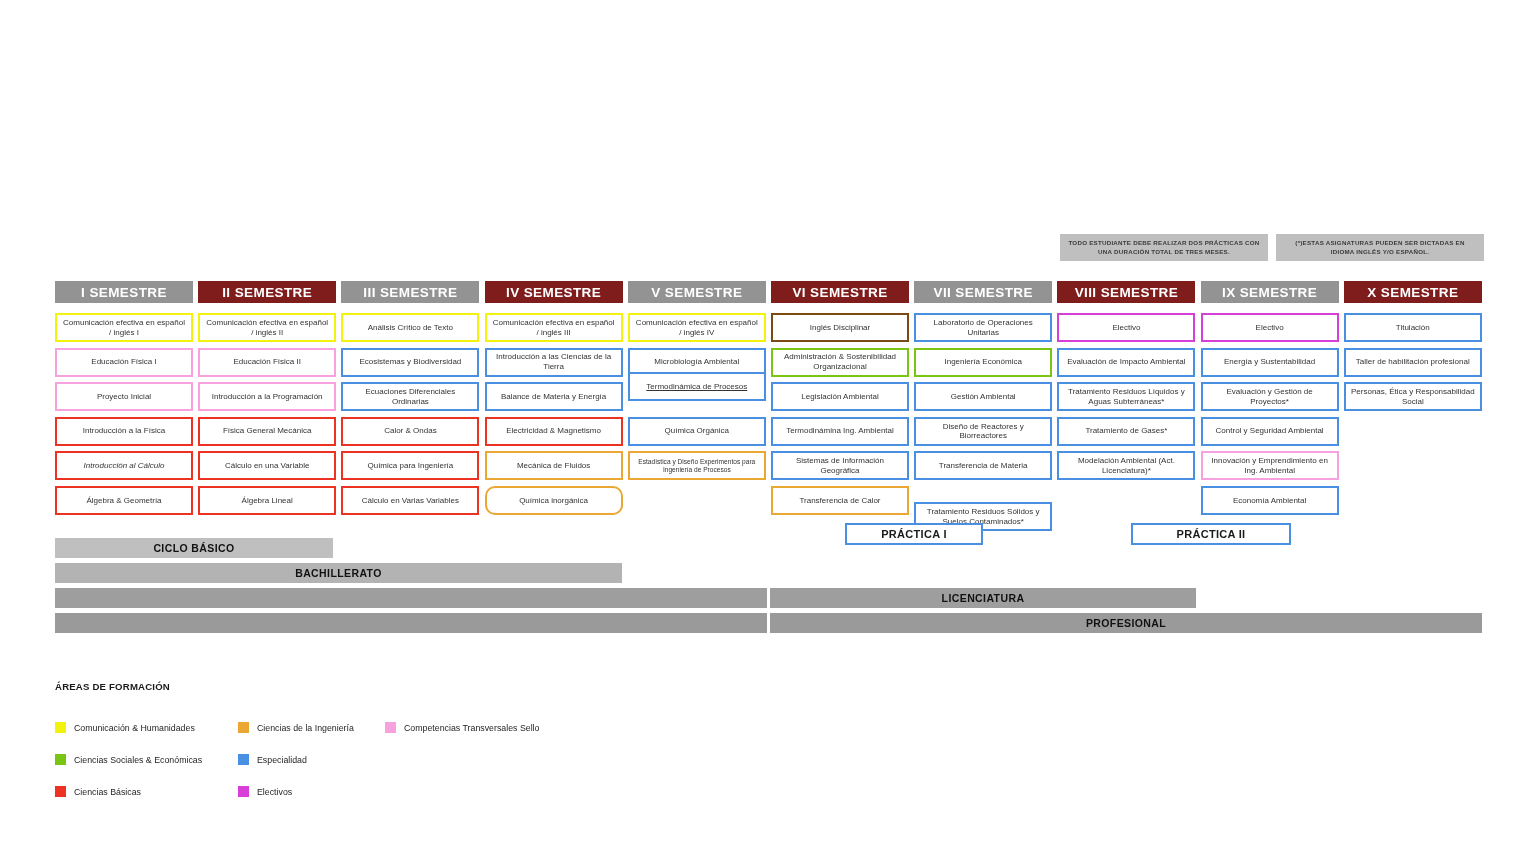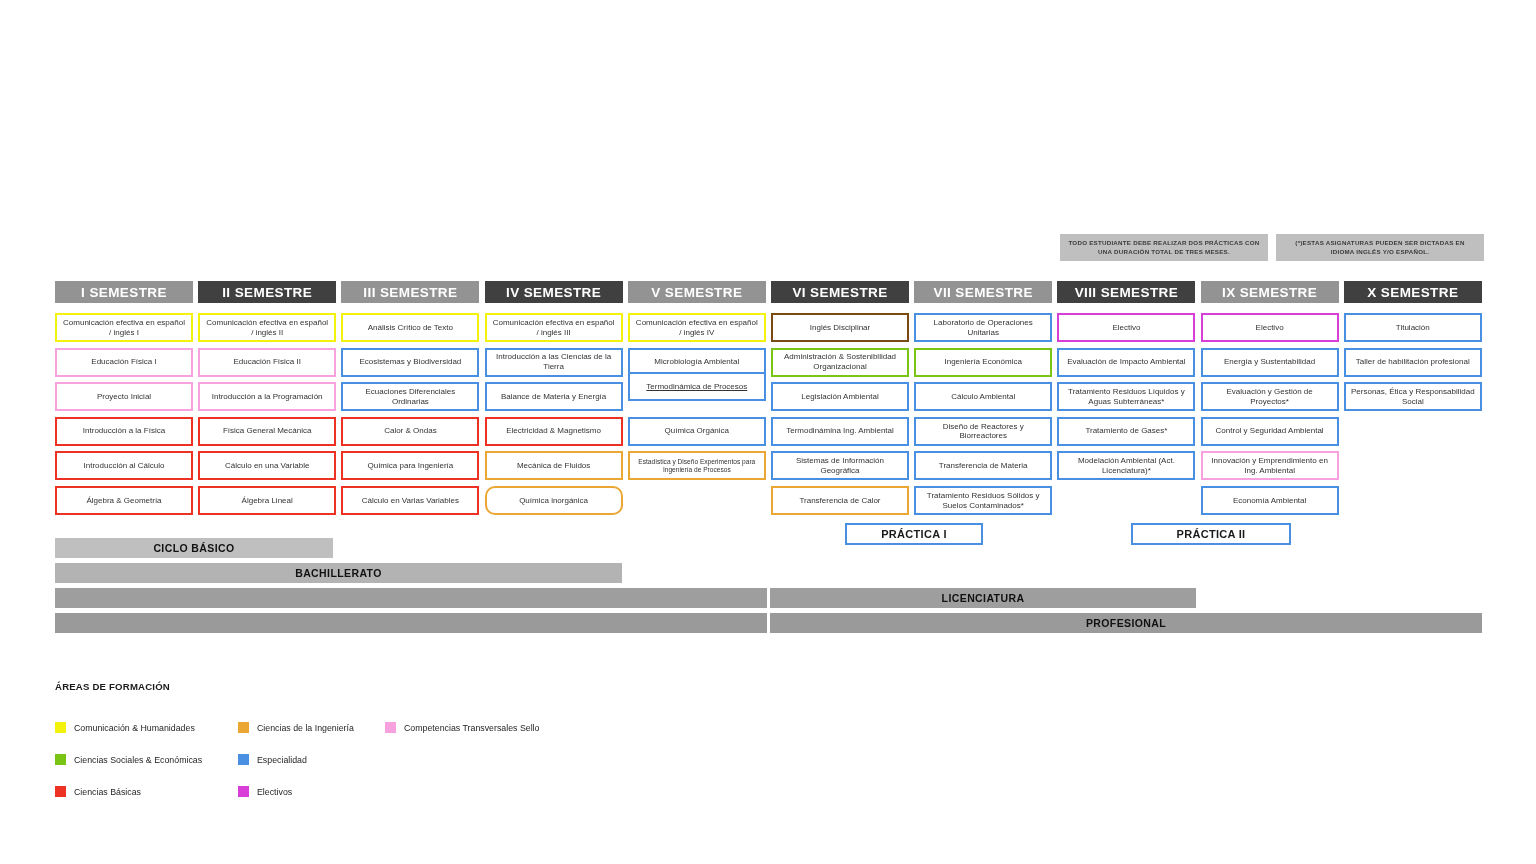--- a/index.html
+++ b/index.html
@@ -34,21 +34,21 @@
   .sem-head{
     height:22px;
     display:flex;align-items:center;justify-content:center;
     color:#ffffff;
     font-size:13.5px;
     font-weight:700;
     letter-spacing:.4px;
     box-sizing:border-box;
   }
   .sem-head.dark{background:#939393;}
-  .sem-head.light{background:#404040;}
+  .sem-head.light{background:#7f1d1d;}
 
   .course{
     position:absolute;
     left:0;width:138px;height:29px;
     border:2.2px solid #4a90e2;
     background:#ffffff;
     box-sizing:border-box;
     display:flex;align-items:center;justify-content:center;
     text-align:center;
     font-size:8px;
@@ -117,21 +117,21 @@
   <div class="notice" style="left:1060px;top:234px;width:208px;height:27px;">TODO ESTUDIANTE DEBE REALIZAR DOS PRÁCTICAS CON UNA DURACIÓN TOTAL DE TRES MESES.</div>
   <div class="notice" style="left:1276px;top:234px;width:208px;height:27px;">(*)ESTAS ASIGNATURAS PUEDEN SER DICTADAS EN IDIOMA INGLÉS Y/O ESPAÑOL.</div>
 
   <div class="grid" id="grid">
       <div class="col" style="left: 0px;">
         <div class="sem-head dark">I SEMESTRE</div>
         <div class="course" style="top: 32px; border-color: rgb(242, 242, 13);">Comunicación efectiva en español / inglés I</div>
         <div class="course" style="top: 66.6px; border-color: rgb(247, 162, 223);">Educación Física I</div>
         <div class="course" style="top: 101.2px; border-color: rgb(247, 162, 223);">Proyecto Inicial</div>
         <div class="course" style="top: 135.8px; border-color: rgb(237, 50, 36);">Introducción a la Física</div>
-        <div class="course" style="top: 170.4px; border-color: rgb(237, 50, 36);">Introducción al Cálculo</div>
+        <div class="course" style="top: 170.4px; border-color: rgb(237, 50, 36); font-style: italic;">Introducción al Cálculo</div>
         <div class="course" style="top: 205px; border-color: rgb(237, 50, 36);">Álgebra &amp; Geometría</div>
       </div>
       <div class="col" style="left: 143.2px;">
         <div class="sem-head light">II SEMESTRE</div>
         <div class="course" style="top: 32px; border-color: rgb(242, 242, 13);">Comunicación efectiva en español / inglés II</div>
         <div class="course" style="top: 66.6px; border-color: rgb(247, 162, 223);">Educación Física II</div>
         <div class="course" style="top: 101.2px; border-color: rgb(247, 162, 223);">Introducción a la Programación</div>
         <div class="course" style="top: 135.8px; border-color: rgb(237, 50, 36);">Física General Mecánica</div>
         <div class="course" style="top: 170.4px; border-color: rgb(237, 50, 36);">Cálculo en una Variable</div>
         <div class="course" style="top: 205px; border-color: rgb(237, 50, 36);">Álgebra Lineal</div>
@@ -168,24 +168,24 @@
         <div class="course" style="top: 66.6px; border-color: rgb(122, 197, 20);">Administración &amp; Sostenibilidad Organizacional</div>
         <div class="course" style="top: 101.2px; border-color: rgb(74, 144, 226);">Legislación Ambiental</div>
         <div class="course" style="top: 135.8px; border-color: rgb(74, 144, 226);">Termodinámina Ing. Ambiental</div>
         <div class="course" style="top: 170.4px; border-color: rgb(74, 144, 226);">Sistemas de Información Geográfica</div>
         <div class="course" style="top: 205px; border-color: rgb(234, 167, 51);">Transferencia de Calor</div>
       </div>
       <div class="col" style="left: 859.2px;">
         <div class="sem-head dark">VII SEMESTRE</div>
         <div class="course" style="top: 32px; border-color: rgb(74, 144, 226);">Laboratorio de Operaciones Unitarias</div>
         <div class="course" style="top: 66.6px; border-color: rgb(122, 197, 20);">Ingeniería Económica</div>
-        <div class="course" style="top: 101.2px; border-color: rgb(74, 144, 226);">Cálculo Ambiental</div>
+        <div class="course" style="top: 101.2px; border-color: rgb(74, 144, 226);">Gestión Ambiental</div>
         <div class="course" style="top: 135.8px; border-color: rgb(74, 144, 226);">Diseño de Reactores y Biorreactores</div>
         <div class="course" style="top: 170.4px; border-color: rgb(74, 144, 226);">Transferencia de Materia</div>
-        <div class="course" style="top: 205px; border-color: rgb(74, 144, 226);">Tratamiento Residuos Sólidos y Suelos Contaminados*</div>
+        <div class="course" style="top: 221px; border-color: rgb(74, 144, 226);">Tratamiento Residuos Sólidos y Suelos Contaminados*</div>
       </div>
       <div class="col" style="left: 1002.4px;">
         <div class="sem-head light">VIII SEMESTRE</div>
         <div class="course" style="top: 32px; border-color: rgb(216, 63, 216);">Electivo</div>
         <div class="course" style="top: 66.6px; border-color: rgb(74, 144, 226);">Evaluación de Impacto Ambiental</div>
         <div class="course" style="top: 101.2px; border-color: rgb(74, 144, 226);">Tratamiento Residuos Líquidos y Aguas Subterráneas*</div>
         <div class="course" style="top: 135.8px; border-color: rgb(74, 144, 226);">Tratamiento de Gases*</div>
         <div class="course" style="top: 170.4px; border-color: rgb(74, 144, 226);">Modelación Ambiental (Act. Licenciatura)*</div>
       </div>
       <div class="col" style="left: 1145.6px;">

